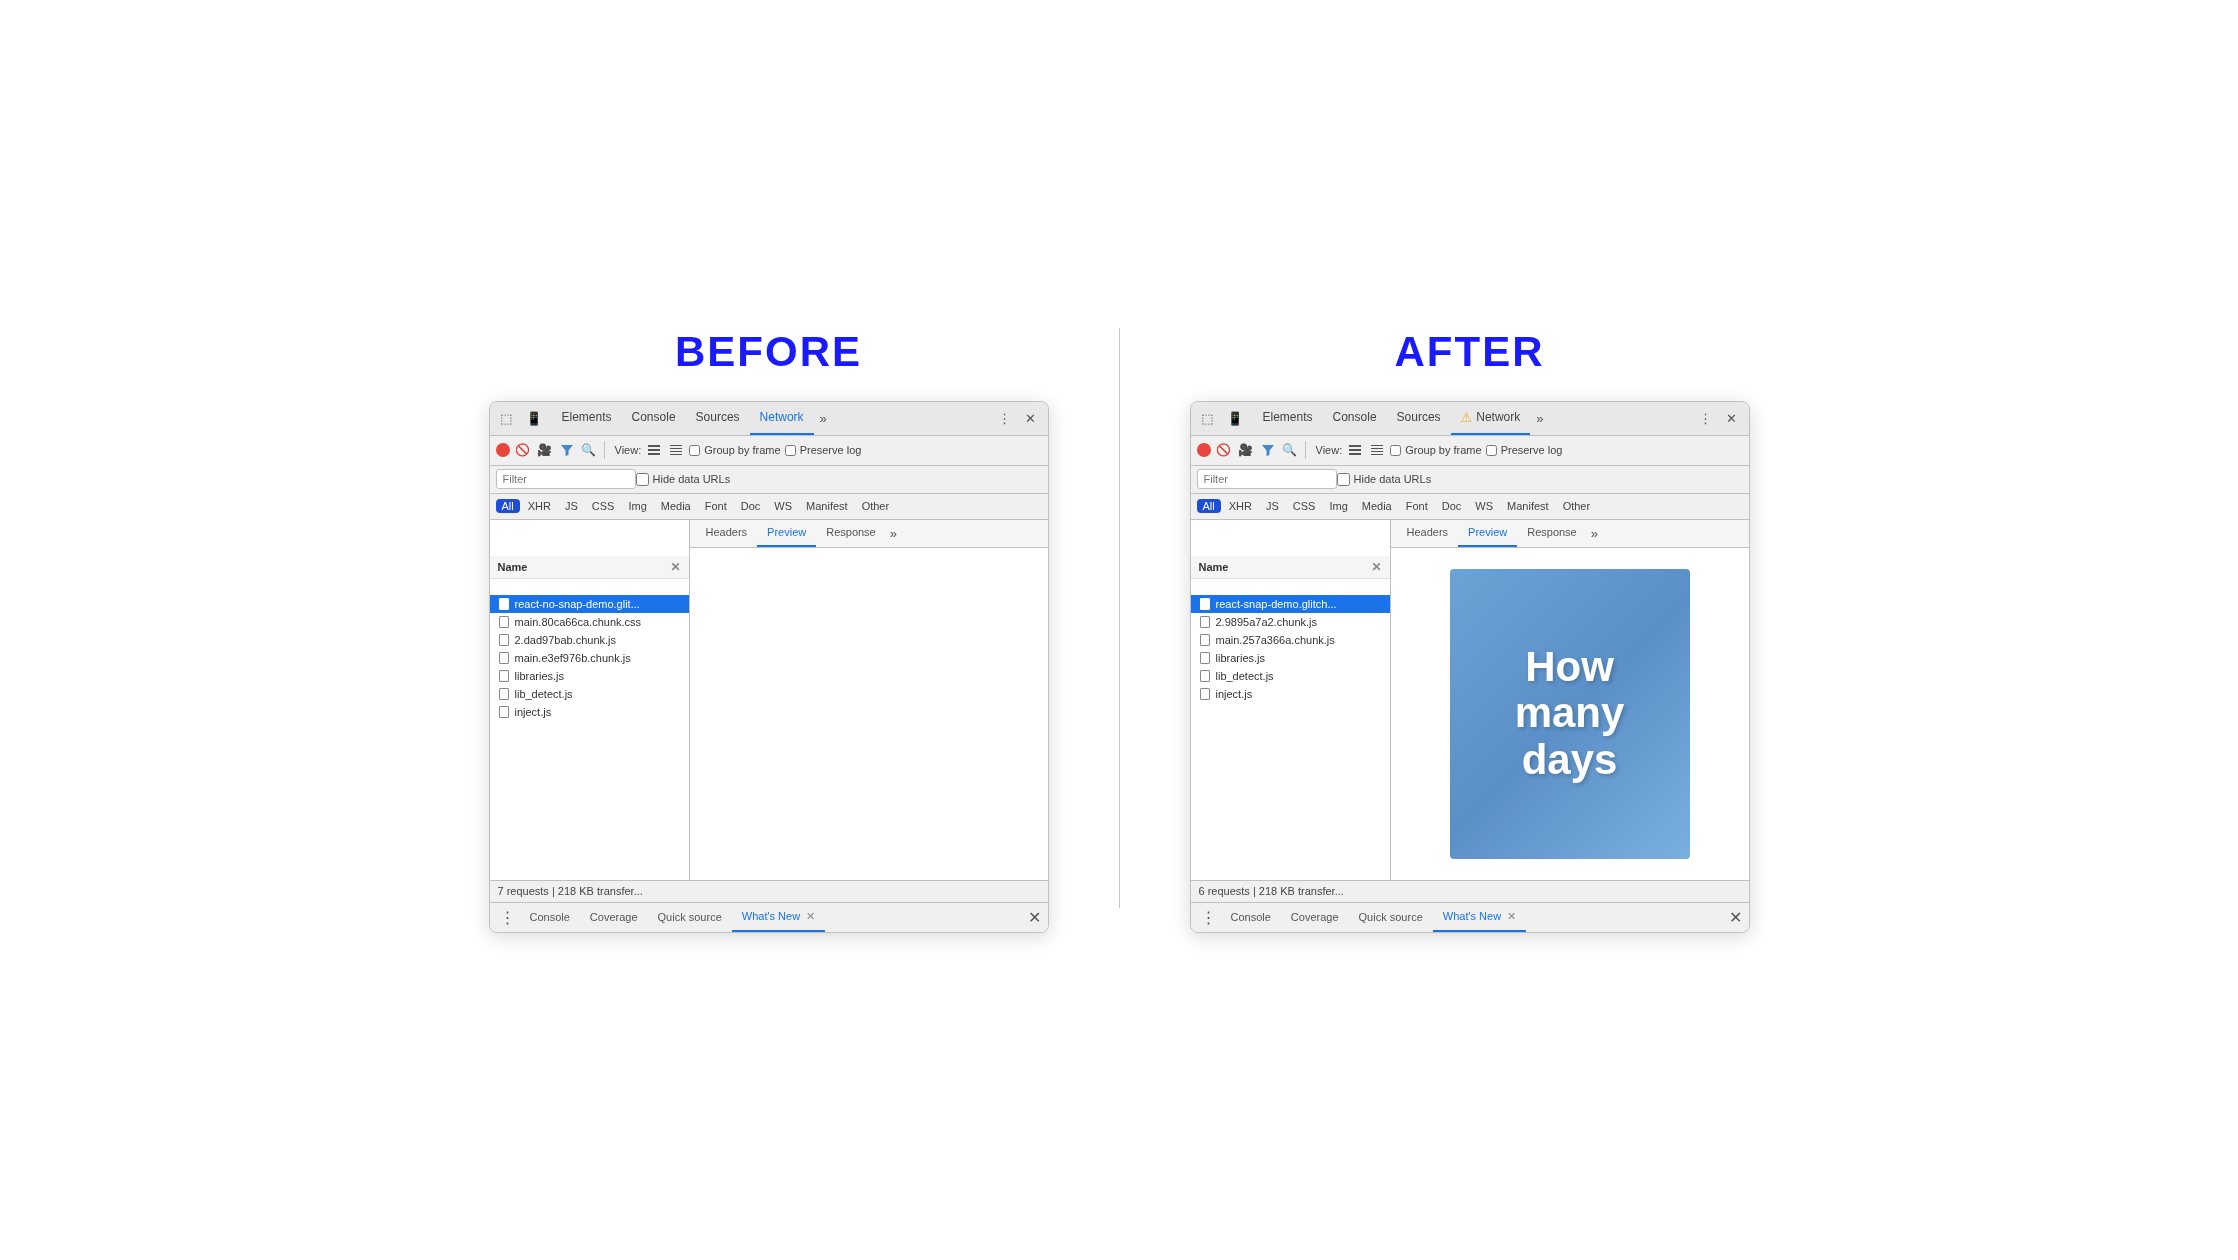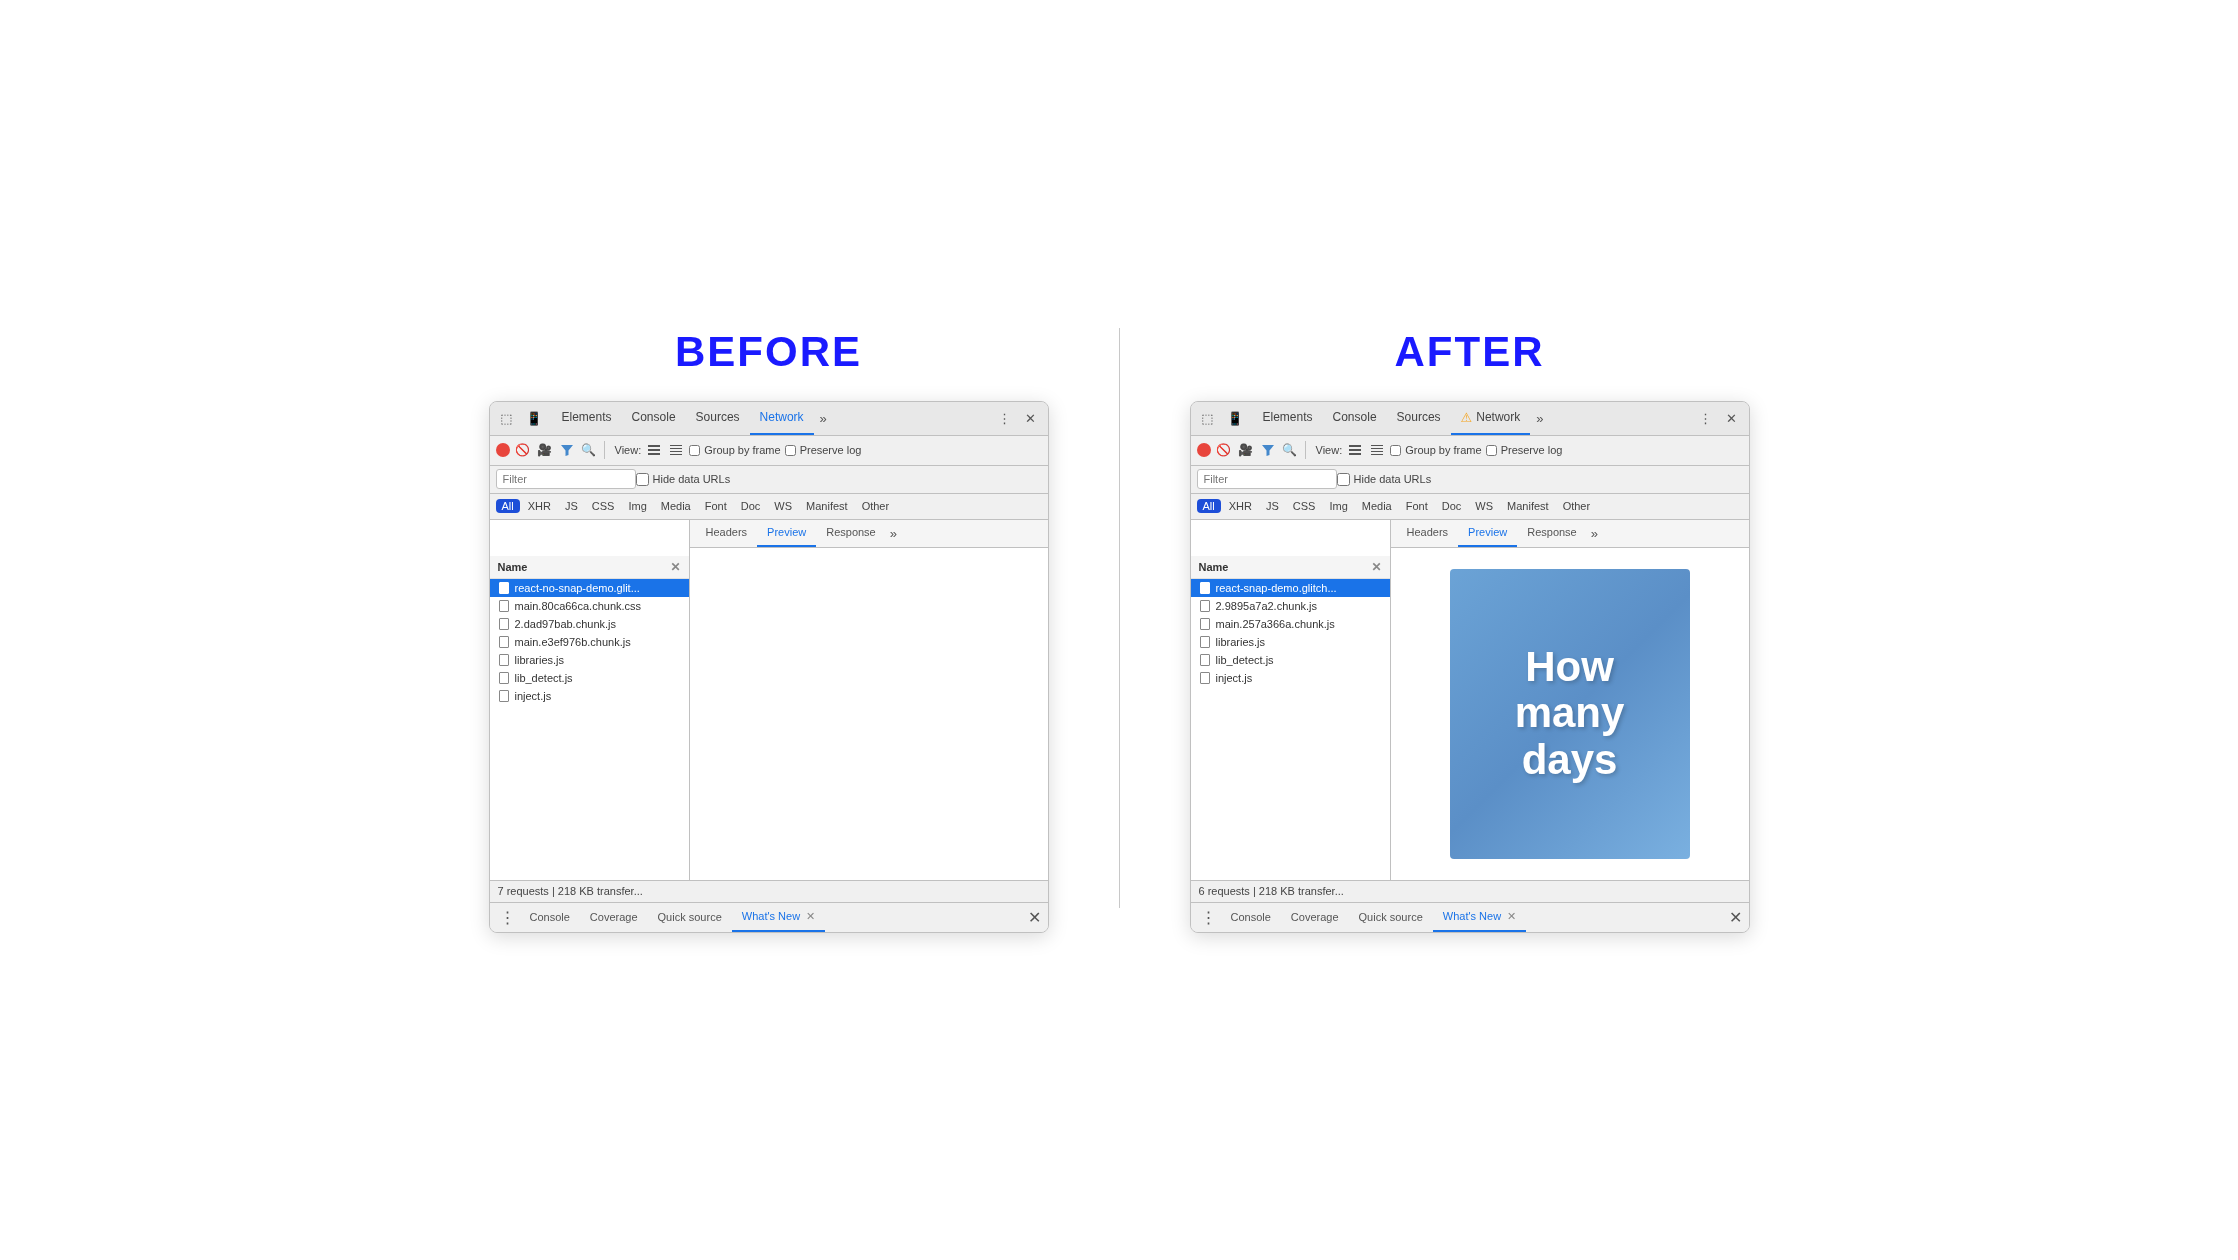--- a/index.html
+++ b/index.html
@@ -269,20 +269,21 @@
       padding: 3px 8px;
       font-size: 11px;
       color: #333;
       cursor: pointer;
       gap: 5px;
     }
 
     .file-item.selected {
       background: #1a73e8;
       color: white;
+      margin-top: 16px;
     }
 
     .file-icon {
       width: 12px;
       height: 12px;
       flex-shrink: 0;
       display: flex;
       align-items: center;
       justify-content: center;
     }

